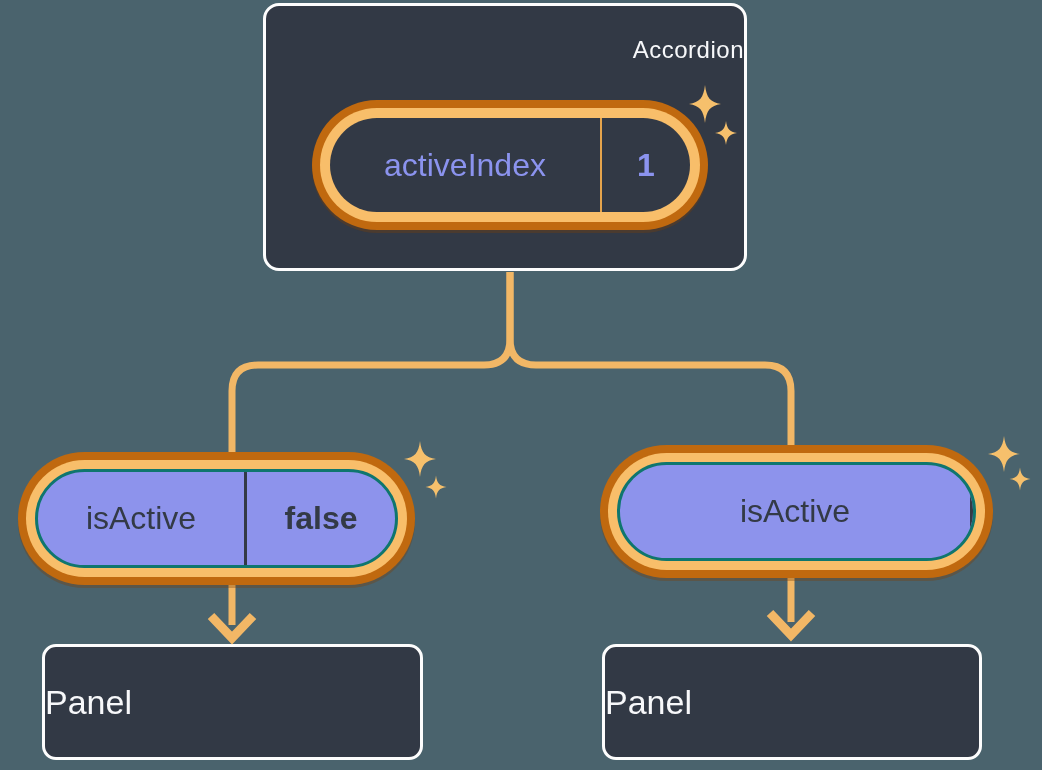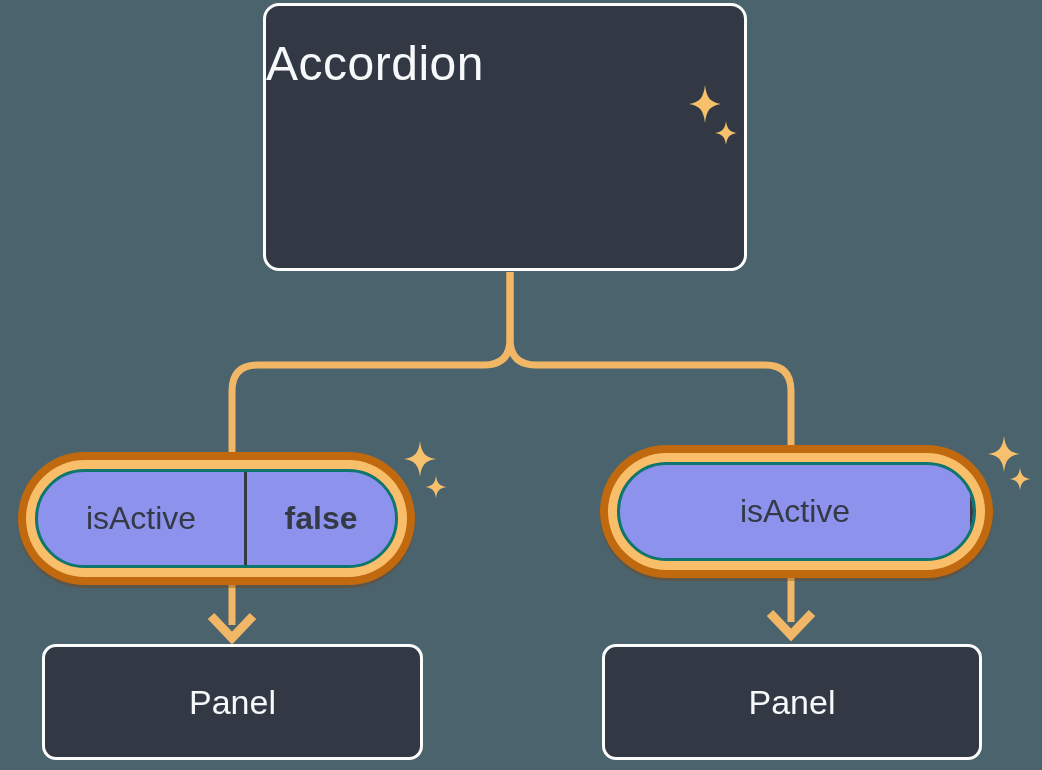--- a/index.html
+++ b/index.html
@@ -8,25 +8,25 @@
     background:#4a636d;
     font-family:"Liberation Sans", sans-serif;
   }
   
   .node {
     position:absolute; box-sizing:border-box;
     background:#323945; border:3px solid #fdfdfd; border-radius:16px;
   }
   .accordion-box { left:263px; top:3px; width:484px; height:268px; }
   .node-title {
-    margin-top:30px; text-align:left;
-    color:#f7f8fa; font-size:48px; font-weight:500; letter-spacing:0.5px;
+    margin-top:30px; text-align:right;
+    color:#f7f8fa; font-size:24px; font-weight:500; letter-spacing:0.5px;
   }
   .panel {
-    display:flex; align-items:center; justify-content:center;
+    display:flex; align-items:center; justify-content:flex-start;
     color:#f7f8fa; font-size:34px; font-weight:400; border-radius:14px;
   }
   .panel-left  { left:42px;  top:644px; width:381px; height:116px; }
   .panel-right { left:602px; top:644px; width:380px; height:116px; }
 
   
   .connectors { position:absolute; left:0; top:0; pointer-events:none; }
   .wire { fill:none; stroke:#f2b766; stroke-width:7; }
   .arrowhead { stroke-width:9; stroke-linejoin:miter; }
 
@@ -83,20 +83,29 @@
     <span>Panel</span>
   </div>
 
   <svg class="connectors" width="1042" height="770" viewBox="0 0 1042 770">
     <path class="wire" d="M510 272 V339 Q510 365 484 365 H258 Q232 365 232 391 V625"></path>
     <path class="wire" d="M510 272 V339 Q510 365 536 365 H765 Q791 365 791 391 V622"></path>
     <path class="wire arrowhead" d="M211 616 L232 638 L253 616"></path>
     <path class="wire arrowhead" d="M770 613 L791 635 L812 613"></path>
   </svg>
 
+  <div class="pill state-pill">
+    <div class="pill-mid">
+      <div class="pill-inner dark">
+        <span class="pill-label">activeIndex</span>
+        <span class="divider-orange"></span>
+        <span class="pill-value">1</span>
+      </div>
+    </div>
+  </div>
 
   <div class="pill prop-pill prop-pill-left">
     <div class="pill-mid">
       <div class="pill-inner purple">
         <span class="pill-label">isActive</span>
         <span class="divider-dark"></span>
         <span class="pill-value">false</span>
       </div>
     </div>
   </div>

